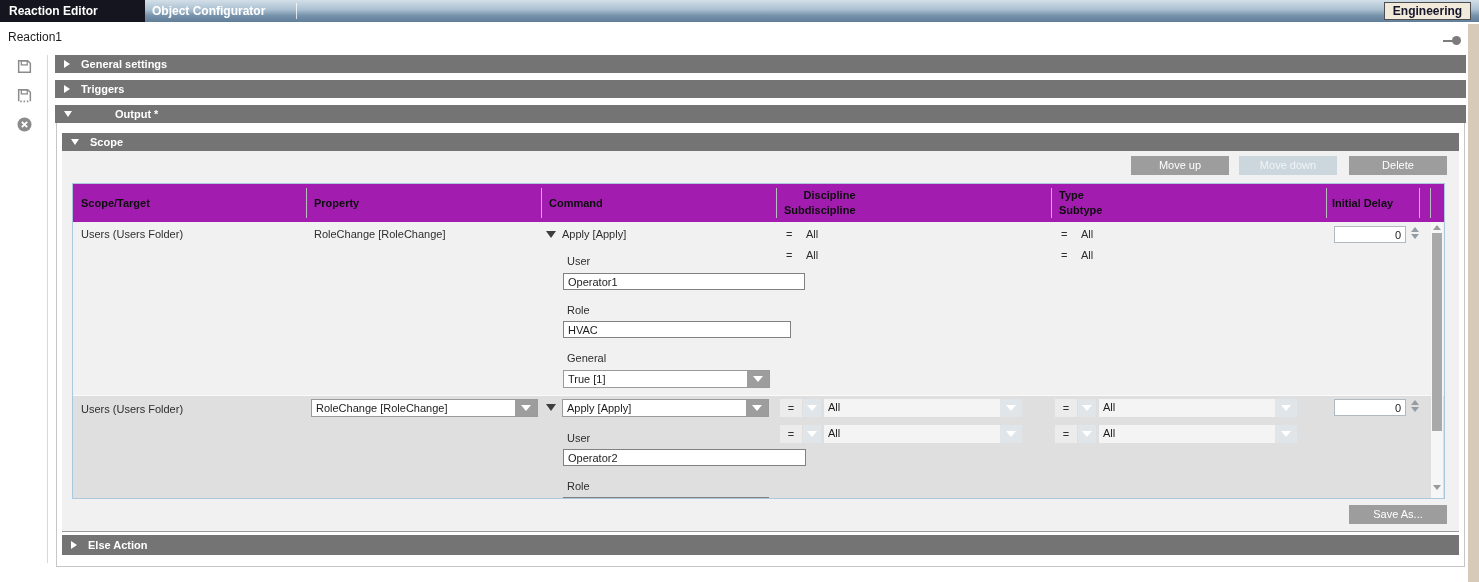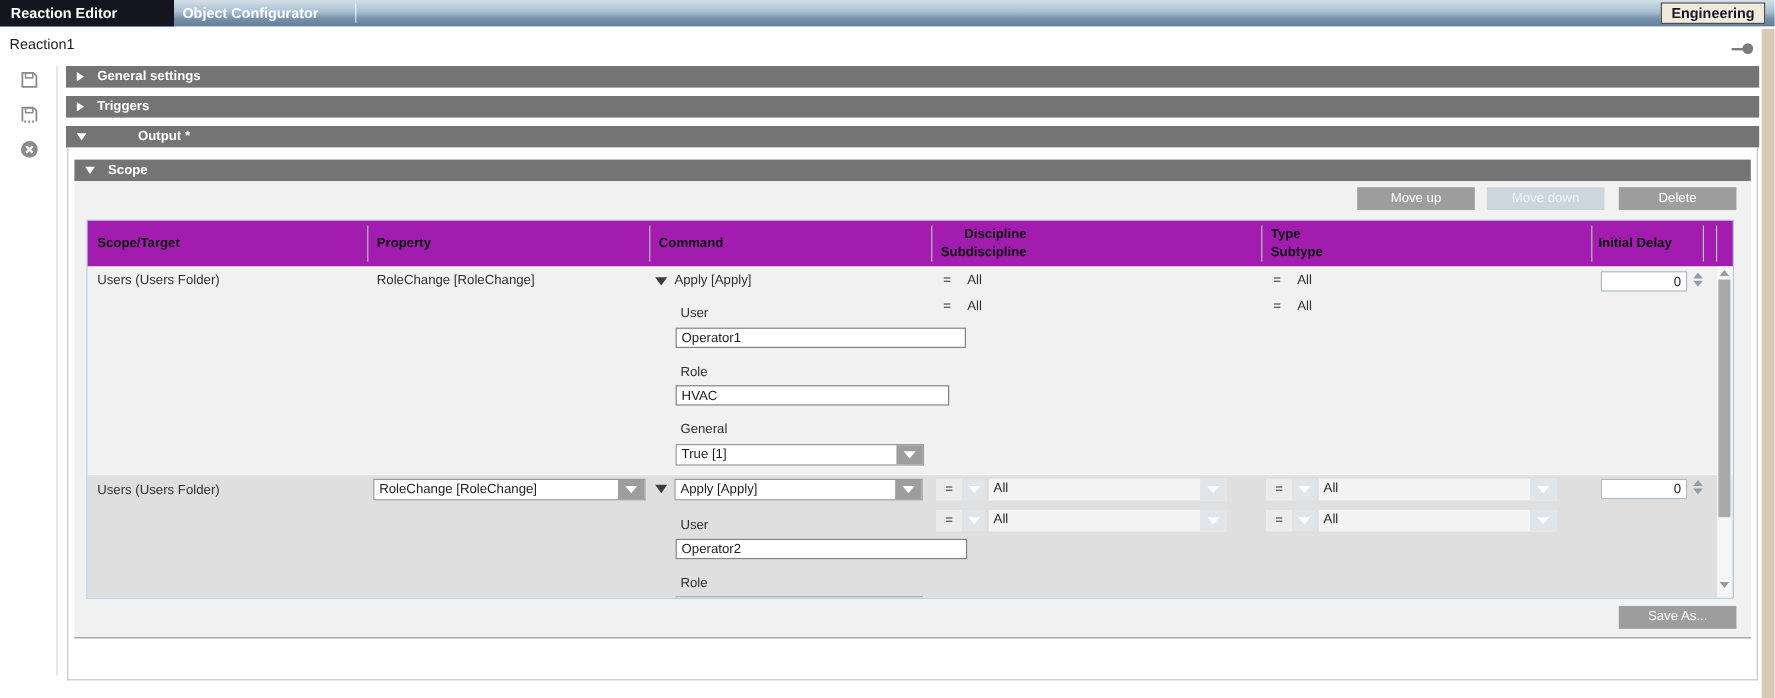--- a/index.html
+++ b/index.html
@@ -275,14 +275,18 @@
       <div class="vscroll">
         <span class="vs-up"></span>
         <span class="vs-thumb"></span>
         <span class="vs-dn"></span>
       </div>
     </div>
   </div>
 
   <div class="abs btn" style="left:1349px; top:505px;">Save As...</div>
 
+  <div class="abs hdr" style="left:62px; top:535px; width:1397px; height:20px;">
+    <span class="tri tri-right"></span>
+    <span class="lab">Else Action</span>
+  </div>
 
 </div>
 
 </body></html>

